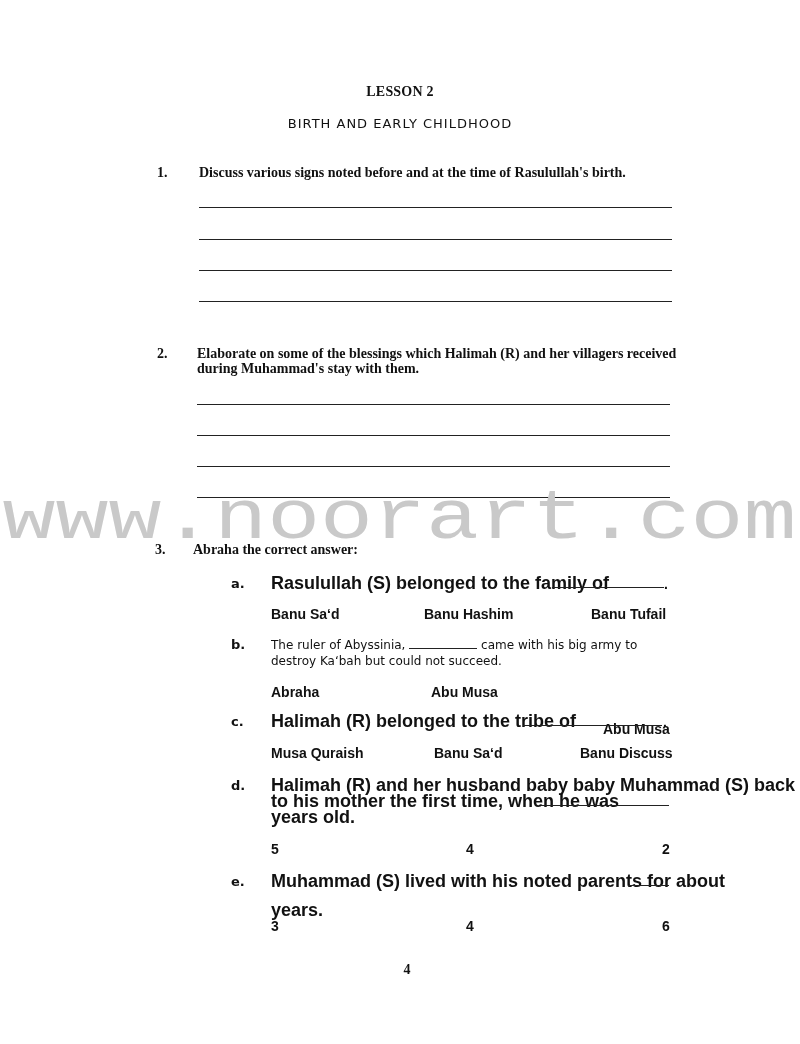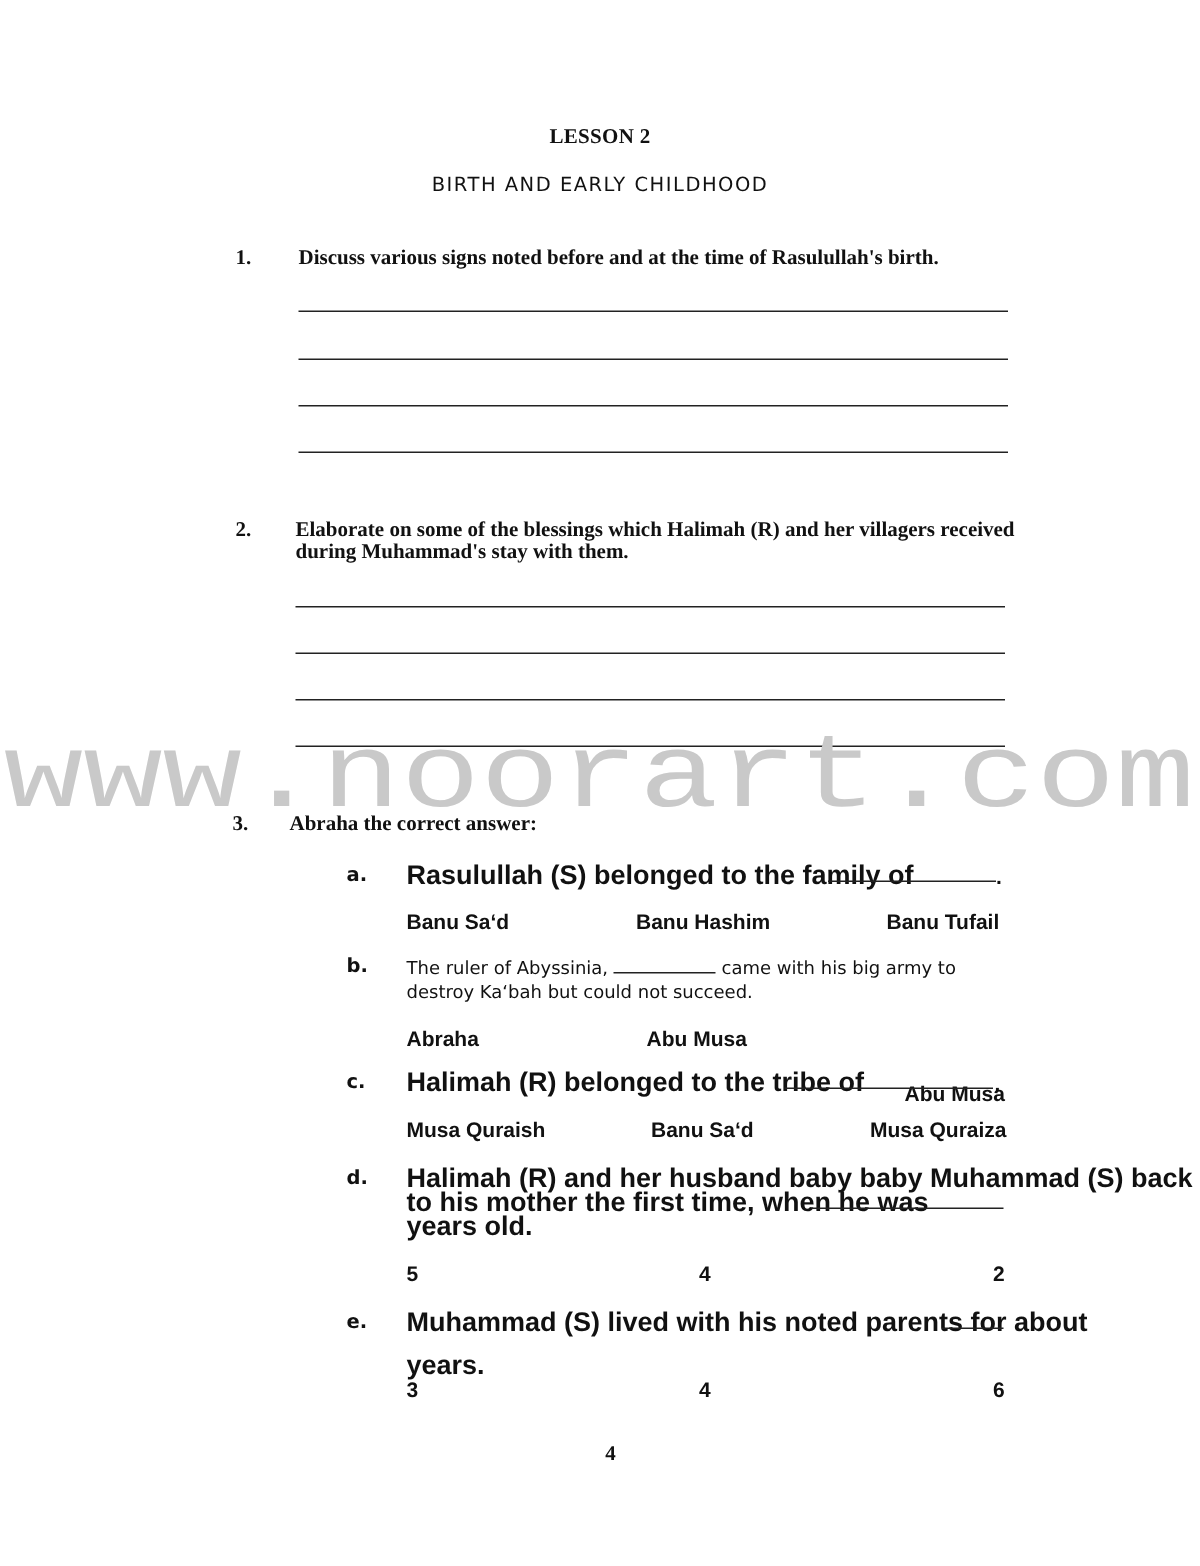--- a/index.html
+++ b/index.html
@@ -75,21 +75,21 @@
 <div class="abs opt" style="left:271px; top:684px;text-align:right;">Abraha</div>
 <div class="abs opt" style="left:431px; top:684px;">Abu Musa</div>
 <div class="abs opt" style="left:603px; top:721px;">Abu Musa</div>
 
 <div class="abs sub-letter" style="left:231px; top:714px;">c.</div>
 <div class="abs sub-text bold" style="left:271px; top:713px; white-space:nowrap;">Halimah (R) belonged to the tribe of</div>
 <div class="abs" style="left:523px; top:725px; width:139px; border-top:1.2px solid #222;"></div>
 <div class="abs opt" style="left:663px; top:714px;">.</div>
 <div class="abs opt" style="left:271px; top:745px;">Musa Quraish</div>
 <div class="abs opt" style="left:434px; top:745px;">Banu Sa‘d</div>
-<div class="abs opt" style="left:580px; top:745px;">Musa Quraiza</div>
+<div class="abs opt" style="left:580px; top:745px;">Banu Discuss</div>
 
 <div class="abs sub-letter" style="left:231px; top:778px;">d.</div>
 <div class="abs sub-text bold" style="left:271px; top:777px; white-space:nowrap;">Halimah (R) and her husband baby baby Muhammad (S) back</div>
 <div class="abs sub-text bold" style="left:271px; top:793px; white-space:nowrap;">to his mother the first time, when he was</div>
 <div class="abs" style="left:541px; top:805px; width:128px; border-top:1.2px solid #222;"></div>
 <div class="abs sub-text bold" style="left:271px; top:809px; white-space:nowrap;">years old.</div>
 <div class="abs opt" style="left:271px; top:841px;">5</div>
 <div class="abs opt" style="left:466px; top:841px;">4</div>
 <div class="abs opt" style="left:662px; top:841px;">2</div>
 

